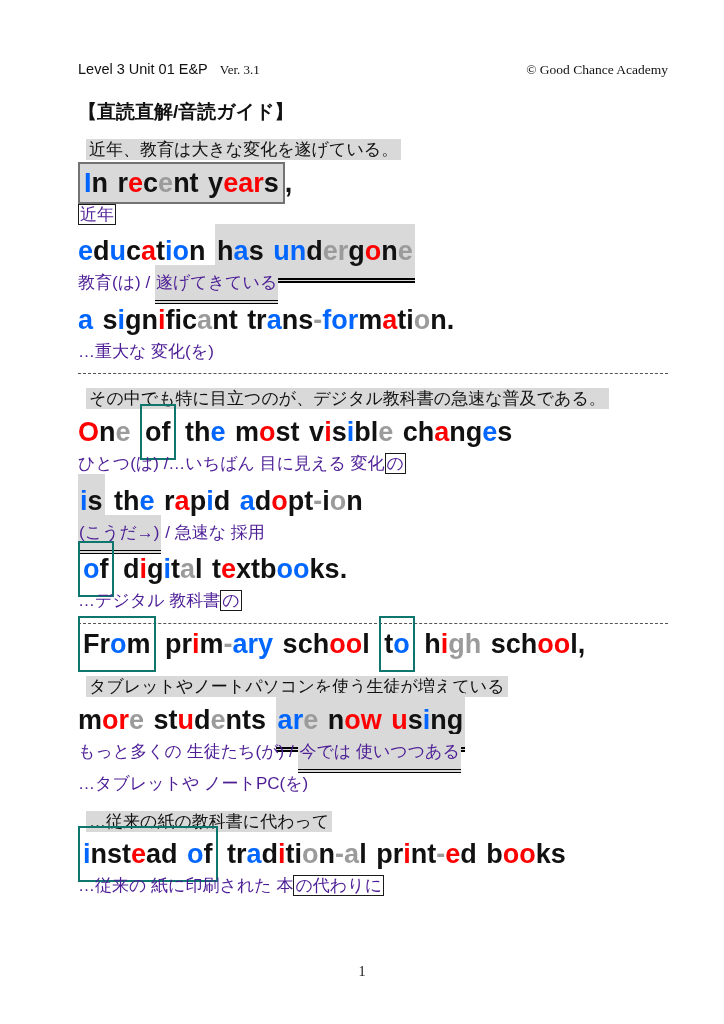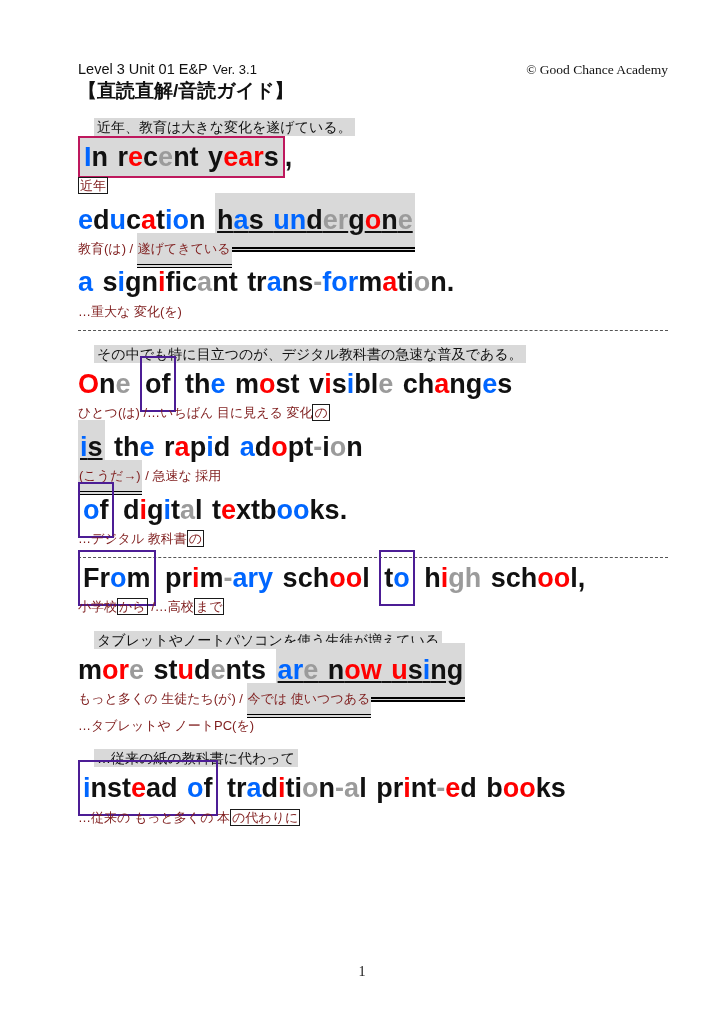--- a/index.html
+++ b/index.html
@@ -8,35 +8,35 @@
     width: 724px; height: 1024px;
     position: relative;
     overflow: hidden;
     font-family: "Liberation Sans", "DejaVu Sans", sans-serif;
     color: var(--black, #111);
   }
   .page { padding: 30px 56px 0 78px; }
 
   .header { display: flex; justify-content: space-between; align-items: baseline; font-size: 14.5px; }
   .h-left  { font-family: Liberation Sans, sans-serif; }
-  .h-ver   { font-family: Liberation Sans, sans-serif; font-size: 13px; margin-left: 5px; }
+  .h-ver   { font-family: Liberation Serif, serif; font-size: 13px; margin-left: 12px; }
   .h-right { font-family: "Liberation Serif", serif; font-size: 13.5px; margin-top: 32px; }
 
-  .guide-title { font-weight: bold; font-size: 19px; }
+  .guide-title { font-weight: bold; font-size: 19px; margin-top: 21px; }
 
-  .jp { margin: 13px 16px 2px; font-size: 14px; line-height: 1.45; }
+  .jp { margin: 13px 8px 2px; font-size: 17px; line-height: 1.45; }
   .jp > span { background: var(--highlight); padding: 1px 3px; }
 
   .en { font-size: 27px; font-weight: 700; line-height: 1.3; margin: 3px 0 0; word-spacing: 2px; white-space: nowrap; }
   .chunk-plain   { }
-  .chunk-box     { border: 2px solid #4c1d95; padding: 11px 3px; }
-  .chunk-boxfill { border: 2px solid #be185d; background: var(--highlight); padding: 4px 4px; }
-  .chunk-hl      { background: var(--highlight); border-bottom: 5px double #000; padding: 12px 2px; text-decoration: underline; }
+  .chunk-box     { border: 2px solid #0f766e; padding: 11px 3px; }
+  .chunk-boxfill { border: 2px solid #737373; background: var(--highlight); padding: 4px 4px; }
+  .chunk-hl      { background: var(--highlight); border-bottom: 5px double #000; padding: 12px 2px; }
 
-  .gloss { font-size: 13px; line-height: 1.5; margin: 1px 0 7px; color: #7f1d1d; }
+  .gloss { font-size: 17px; line-height: 1.5; margin: 1px 0 7px; color: #4c1d95; }
   .g-plain { }
   .g-box { border: 1px solid #1a1a1a; padding: 0 1px; }
   .g-hl  { background: var(--highlight); border-bottom: 4px double #000; padding: 8px 1px; }
 
   .sep { border: none; border-top: 1px dashed #555; margin: 9px 0 2px; }
 
   .c-k { color: var(--black); }
   .c-r { color: var(--red); }
   .c-b { color: var(--blue); }
   .c-g { color: var(--gray); }
@@ -67,24 +67,23 @@
       <div class="sep"></div>
       <div class="jp"><span>その中でも特に目立つのが、デジタル教科書の急速な普及である。</span></div>
       <div class="en"><span class="chunk-plain"><span class="c-r">O</span><span class="c-k">n</span><span class="c-g">e</span><span class="c-k"> </span></span><span class="chunk-box"><span class="c-k">of</span></span><span class="chunk-plain"><span class="c-k"> th</span><span class="c-b">e</span><span class="c-k"> m</span><span class="c-r">o</span><span class="c-k">st v</span><span class="c-r">i</span><span class="c-k">s</span><span class="c-b">i</span><span class="c-k">bl</span><span class="c-g">e</span><span class="c-k"> ch</span><span class="c-r">a</span><span class="c-k">ng</span><span class="c-b">e</span><span class="c-k">s</span></span></div>
       <div class="gloss"><span class="g-plain">ひとつ(は) /…いちばん 目に見える 変化</span><span class="g-box">の</span></div>
       <div class="en"><span class="chunk-hl"><span class="c-b">i</span><span class="c-k">s</span></span><span class="chunk-plain"><span class="c-k"> th</span><span class="c-b">e</span><span class="c-k"> r</span><span class="c-r">a</span><span class="c-k">p</span><span class="c-b">i</span><span class="c-k">d </span><span class="c-b">a</span><span class="c-k">d</span><span class="c-r">o</span><span class="c-k">pt</span><span class="c-g">-</span><span class="c-k">i</span><span class="c-g">o</span><span class="c-k">n</span></span></div>
       <div class="gloss"><span class="g-hl">(こうだ→)</span><span class="g-plain"> / 急速な 採用</span></div>
       <div class="en"><span class="chunk-box"><span class="c-b">o</span><span class="c-k">f</span></span><span class="chunk-plain"><span class="c-k"> d</span><span class="c-r">i</span><span class="c-k">g</span><span class="c-b">i</span><span class="c-k">t</span><span class="c-g">a</span><span class="c-k">l t</span><span class="c-r">e</span><span class="c-k">xtb</span><span class="c-b">oo</span><span class="c-k">ks.</span></span></div>
       <div class="gloss"><span class="g-plain">…デジタル 教科書</span><span class="g-box">の</span></div>
       <div class="sep"></div>
       <div class="en"><span class="chunk-box"><span class="c-k">Fr</span><span class="c-b">o</span><span class="c-k">m</span></span><span class="chunk-plain"><span class="c-k"> pr</span><span class="c-r">i</span><span class="c-k">m</span><span class="c-g">-</span><span class="c-b">ary</span><span class="c-k"> sch</span><span class="c-r">oo</span><span class="c-k">l </span></span><span class="chunk-box"><span class="c-k">t</span><span class="c-b">o</span></span><span class="chunk-plain"><span class="c-k"> h</span><span class="c-r">i</span><span class="c-g">gh</span><span class="c-k"> sch</span><span class="c-r">oo</span><span class="c-k">l,</span></span></div>
-      <div class="gloss"><span class="g-plain">小学校</span><span class="g-box">から</span><span class="g-plain"> /…高校</span><span class="g-box">まで</span></div>
       <div class="jp"><span>タブレットやノートパソコンを使う生徒が増えている</span></div>
       <div class="en"><span class="chunk-plain"><span class="c-k">m</span><span class="c-r">or</span><span class="c-g">e</span><span class="c-k"> st</span><span class="c-r">u</span><span class="c-k">d</span><span class="c-g">e</span><span class="c-k">nts </span></span><span class="chunk-hl"><span class="c-b">ar</span><span class="c-g">e</span><span class="c-k"> n</span><span class="c-r">ow</span><span class="c-k"> </span><span class="c-r">u</span><span class="c-k">s</span><span class="c-b">i</span><span class="c-k">ng</span></span></div>
       <div class="gloss"><span class="g-plain">もっと多くの 生徒たち(が) / </span><span class="g-hl">今では 使いつつある</span></div>
       <div class="gloss"><span class="g-plain">…タブレットや ノートPC(を)</span></div>
       <div class="jp"><span>…従来の紙の教科書に代わって</span></div>
       <div class="en"><span class="chunk-box"><span class="c-b">i</span><span class="c-k">nst</span><span class="c-r">e</span><span class="c-k">ad </span><span class="c-b">o</span><span class="c-k">f</span></span><span class="chunk-plain"><span class="c-k"> tr</span><span class="c-b">a</span><span class="c-k">d</span><span class="c-r">i</span><span class="c-k">ti</span><span class="c-g">o</span><span class="c-k">n</span><span class="c-g">-</span><span class="c-g">a</span><span class="c-k">l pr</span><span class="c-r">i</span><span class="c-k">nt</span><span class="c-g">-</span><span class="c-r">e</span><span class="c-k">d b</span><span class="c-r">oo</span><span class="c-k">ks</span></span></div>
-      <div class="gloss"><span class="g-plain">…従来の もっと多くの 本</span><span class="g-box">の代わりに</span></div>
+      <div class="gloss"><span class="g-plain">…従来の 紙に印刷された 本</span><span class="g-box">の代わりに</span></div>
     </main>
 </div>
 
 <div class="page-num">1</div>
 
 </body></html>

